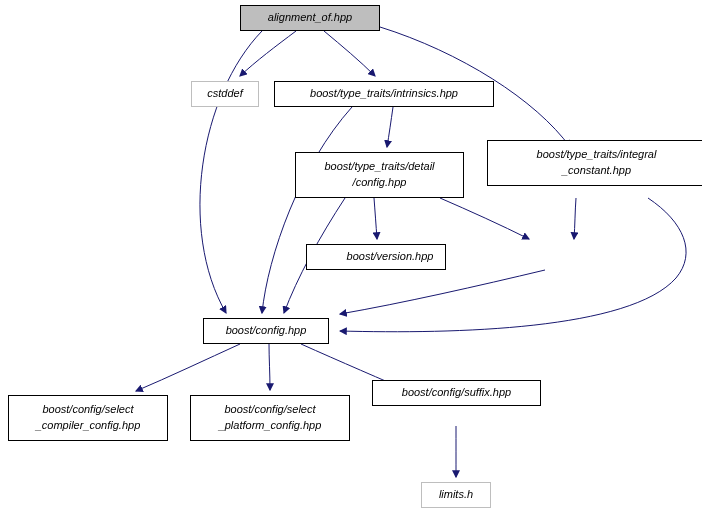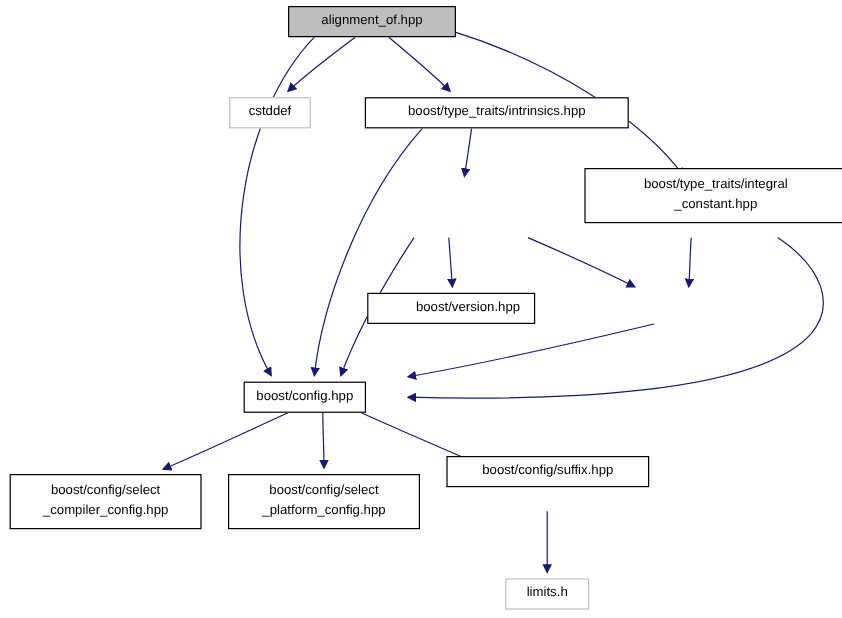--- a/index.html
+++ b/index.html
@@ -7,20 +7,21 @@
     padding: 0;
     background: #ffffff;
     font-family: "Liberation Sans", sans-serif;
   }
   #canvas {
     position: relative;
     width: 702px;
     height: 515px;
     background: #ffffff;
     overflow: hidden;
+    font-style: italic;
   }
   #edge-layer {
     position: absolute;
     left: 0; top: 0;
     width: 702px; height: 515px;
     pointer-events: none;
   }
   .node {
     position: absolute;
     box-sizing: border-box;
@@ -78,30 +79,32 @@
     <path class="edge" marker-end="url(#arrow)" d="M240,344 C207,359 169,377 136,391"></path>
     <path class="edge" marker-end="url(#arrow)" d="M269,344 C269,358 270,374 270,390"></path>
     <path class="edge" marker-end="url(#arrow)" d="M301,344 C339,361 383,380 418,395"></path>
     <path class="edge" marker-end="url(#arrow)" d="M456,426 C456,442 456,460 456,477"></path>
   </svg>
 
   <div class="node current" style="left:240px; top:5px;  width:140px; height:26px;">alignment_of.hpp</div>
 
   <div class="node system" style="left:191px; top:81px; width:68px;  height:26px;">cstddef</div>
 
-  <div class="node link" style="left:304px; top:81px; width:220px; height:26px;">boost/type_traits/intrinsics.hpp</div>
+  <div class="node link" style="left:274px; top:81px; width:220px; height:26px;">boost/type_traits/intrinsics.hpp</div>
 
+  <div class="node link" style="left:295px; top:152px; width:169px; height:46px;">boost/type_traits/detail
+/config.hpp</div>
 
   <div class="node link" style="left:487px; top:140px; width:219px; height:46px;">boost/type_traits/integral
 _constant.hpp</div>
 
   <div class="node link" style="left:306px; top:244px; width:140px; height:26px;padding-left:32px;">boost/version.hpp</div>
 
 
-  <div class="node link" style="left:203px; top:318px; width:102px; height:26px;">boost/config.hpp</div>
+  <div class="node link" style="left:203px; top:318px; width:126px; height:26px;">boost/config.hpp</div>
 
   <div class="node link" style="left:8px;   top:395px; width:160px; height:46px;">boost/config/select
 _compiler_config.hpp</div>
 
   <div class="node link" style="left:190px; top:395px; width:160px; height:46px;">boost/config/select
 _platform_config.hpp</div>
 
   <div class="node link" style="left:372px; top:380px; width:169px; height:26px;">boost/config/suffix.hpp</div>
 
   <div class="node system" style="left:421px; top:482px; width:70px;  height:26px;">limits.h</div>

